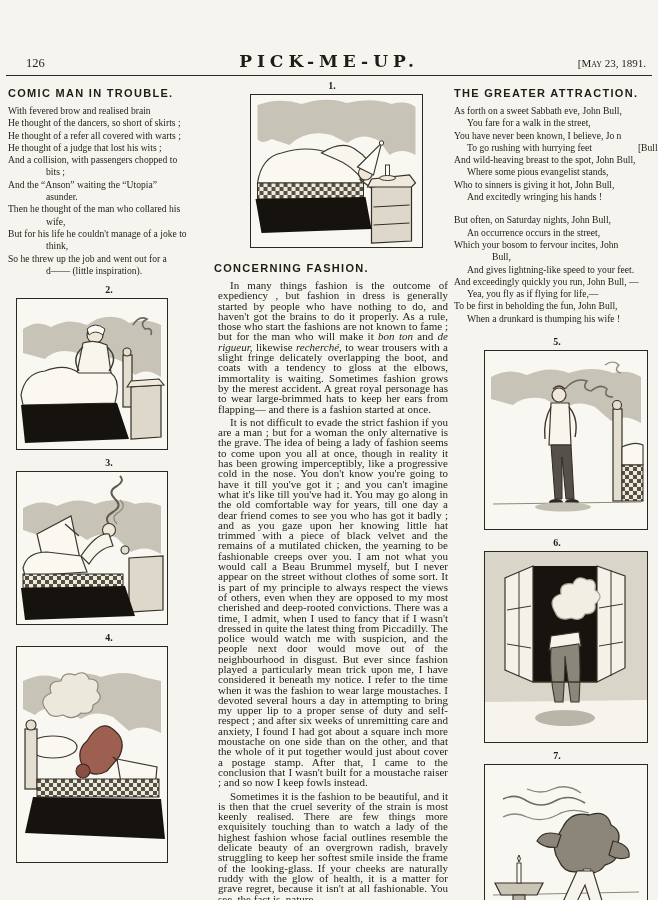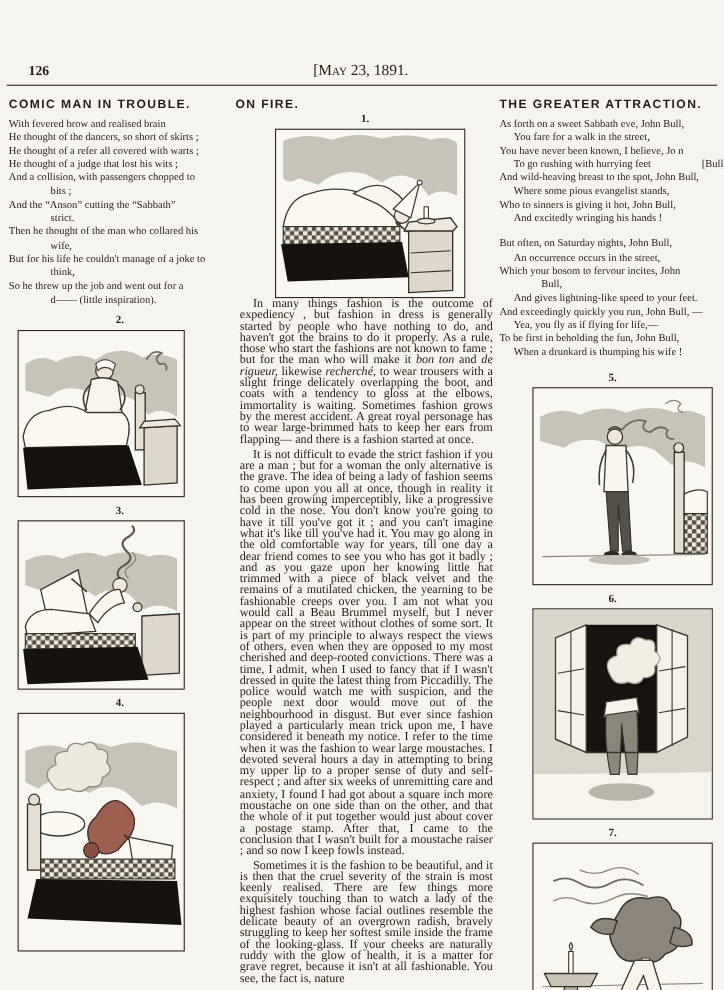--- a/index.html
+++ b/index.html
@@ -2,23 +2,23 @@
 <html><head>
 <meta charset="utf-8">
 <style>
   html,body{margin:0;padding:0;}
   body{
     width:658px;height:900px;overflow:hidden;
     background:#f6f4ee;color:#201d17;
     font-family:"Liberation Serif",serif;
   }
   .header{display:grid;grid-template-columns:1fr auto 1fr;align-items:baseline;padding:9px 10px 1px 10px;}
-  .pageno{font-weight:bold;font-size:12.5px;padding-left:16px;}
+  .pageno{font-weight:normal;font-size:12.5px;padding-left:16px;}
   .masthead{font-family:"DejaVu Serif",serif;font-weight:bold;font-size:17px;letter-spacing:5px;}
-  .date{justify-self:end;font-variant:small-caps;font-size:14px;padding-right:2px;margin-top:48px;}
+  .date{justify-self:end;font-variant:small-caps;font-size:11px;padding-right:2px;margin-top:48px;}
   .rule{border-bottom:1.6px solid #2b2721;margin:3px 6px 0 6px;}
   .cols{display:grid;grid-template-columns:202px 236px 206px;gap:4px;padding:2px 6px 0 8px;}
   .section-title{font-family:"Liberation Sans",sans-serif;font-weight:bold;font-size:11px;letter-spacing:1.3px;text-align:left;margin:9px 0 6px;}
   .poem{font-size:9.6px;line-height:12.3px;}
   .poem-line{white-space:nowrap;}
   .ind1{padding-left:13px;}
   .ind2{padding-left:38px;}
   .line-flex{display:flex;justify-content:space-between;}
   .stanza{margin-bottom:11px;}
   .panel-num{text-align:center;font-weight:bold;font-size:10px;margin:7px 0 3px;}
@@ -30,37 +30,38 @@
   .h150{height:150px;} .h152{height:152px;} .h215{height:215px;}
   .h178{height:178px;} .h190{height:190px;} .h198{height:198px;}
   .article{font-size:11px;line-height:10.3px;text-align:justify;padding:0 2px 0 4px;}
   .article p{margin:0 0 3px 0;text-indent:12px;}
 </style>
 </head>
 <body>
 
 <div class="header">
   <span class="pageno">126</span>
+  <span class="masthead">PICK-ME-UP.</span>
   <span class="date">[May 23, 1891.</span>
 </div>
 <div class="rule"></div>
 
 <div class="cols">
 
   <div>
     <div class="section-title">COMIC MAN IN TROUBLE.</div>
     <div class="poem" id="left-poem">
         <div class="poem-line">With fevered brow and realised brain</div>
         <div class="poem-line">He thought of the dancers, so short of skirts ;</div>
         <div class="poem-line">He thought of a refer all covered with warts ;</div>
         <div class="poem-line">He thought of a judge that lost his wits ;</div>
         <div class="poem-line">And a collision, with passengers chopped to</div>
         <div class="poem-line ind2">bits ;</div>
-        <div class="poem-line">And the “Anson” cutting the “Sabbath”</div>
-        <div class="poem-line ind2">strict.</div>
+        <div class="poem-line">And the “Anson” waiting the “Utopia”</div>
+        <div class="poem-line ind2">asunder.</div>
         <div class="poem-line">Then he thought of the man who collared his</div>
         <div class="poem-line ind2">wife,</div>
         <div class="poem-line">But for his life he couldn't manage of a joke to</div>
         <div class="poem-line ind2">think,</div>
         <div class="poem-line">So he threw up the job and went out for a</div>
         <div class="poem-line ind2">d—— (little inspiration).</div>
       </div>
 
     <div class="panel-num">2.</div>
     <div class="panel pl h150" aria-label="Man startled awake, sitting up in bed while smoke drifts above">
@@ -125,21 +126,20 @@
         <circle cx="66" cy="124" r="7" fill="#8a4f41" stroke="#3a2b24" stroke-width="1.1"></circle>
         <path d="M96 110 Q108 120 112 132" fill="none" stroke="#3a2b24" stroke-width="1.6"></path>
         <path d="M100 112 L140 120 L138 142 L104 136 Z" fill="#faf8f1" stroke="#3c382f" stroke-width="1.2"></path>
         <rect x="20" y="132" width="122" height="18" fill="url(#ck4)" stroke="#332f26" stroke-width="1"></rect>
         <path d="M16 150 L144 152 L148 192 L8 186 Z" fill="#16130e"></path>
       </svg>
     </div>
   </div>
 
   <div>
-    <div class="section-title" style="margin-bottom:2px;">ON FIRE.</div>
     <div class="panel-num" style="margin-top:2px;">1.</div>
     <div class="panel pc h152" aria-label="Man in a nightcap leaning over the bedside to blow out the candle on the nightstand">
       <svg viewBox="0 0 170 152">
         <defs>
             <pattern id="ck1" width="8" height="8" patternUnits="userSpaceOnUse">
               <rect width="8" height="8" fill="#efe9da"></rect>
               <rect width="4" height="4" fill="#555045"></rect>
               <rect x="4" y="4" width="4" height="4" fill="#555045"></rect>
             </pattern>
           </defs>
@@ -154,20 +154,21 @@
         <path d="M116 92 L120 84 L158 80 L164 88 L160 92 Z" fill="#eee9dc" stroke="#332f26" stroke-width="1.2"></path>
         <line x1="122" y1="112" x2="158" y2="110" stroke="#332f26"></line>
         <line x1="122" y1="130" x2="158" y2="128" stroke="#332f26"></line>
         <rect x="134" y="70" width="4" height="12" fill="#fbfaf4" stroke="#3c382f" stroke-width="1"></rect>
         <ellipse cx="136" cy="83" rx="8" ry="2.5" fill="#eee9dc" stroke="#3c382f" stroke-width="1"></ellipse>
         <rect x="6" y="88" width="106" height="16" fill="url(#ck1)" stroke="#332f26" stroke-width="1"></rect>
         <path d="M4 104 L114 102 L120 134 L10 138 Z" fill="#16130e"></path>
       </svg>
     </div>
 
+    <div class="section-title" style="margin-top:14px;">CONCERNING FASHION.</div>
     <div class="article" id="article-body">
         <p>In many things fashion is the outcome of expediency , but fashion in dress is generally started by people who have nothing to do, and haven't got the brains to do it properly.  As a rule, those who start the fashions are not known to fame ; but for the man who will make it <i>bon ton</i> and <i>de rigueur,</i> likewise <i>recherché,</i> to wear trousers with a slight fringe delicately overlapping the boot, and coats with a tendency to gloss at the elbows, immortality is waiting.  Sometimes fashion grows by the merest accident.  A great royal personage has to wear large-brimmed hats to keep her ears from flapping— and there is a fashion started at once.</p>
         <p>It is not difficult to evade the strict fashion if you are a man ; but for a woman the only alternative is the grave.  The idea of being a lady of fashion seems to come upon you all at once, though in reality it has been growing imperceptibly, like a progressive cold in the nose.  You don't know you're going to have it till you've got it ; and you can't imagine what it's like till you've had it.  You may go along in the old comfortable way for years, till one day a dear friend comes to see you who has got it badly ; and as you gaze upon her knowing little hat trimmed with a piece of black velvet and the remains of a mutilated chicken, the yearning to be fashionable creeps over you.  I am not what you would call a Beau Brummel myself, but I never appear on the street without clothes of some sort.  It is part of my principle to always respect the views of others, even when they are opposed to my most cherished and deep-rooted convictions.  There was a time, I admit, when I used to fancy that if I wasn't dressed in quite the latest thing from Piccadilly.  The police would watch me with suspicion, and the people next door would move out of the neighbourhood in disgust.  But ever since fashion played a particularly mean trick upon me, I have considered it beneath my notice.  I refer to the time when it was the fashion to wear large moustaches.  I devoted several hours a day in attempting to bring my upper lip to a proper sense of duty and self-respect ; and after six weeks of unremitting care and anxiety, I found I had got about a square inch more moustache on one side than on the other, and that the whole of it put together would just about cover a postage stamp.  After that, I came to the conclusion that I wasn't built for a moustache raiser ; and so now I keep fowls instead.</p>
         <p>Sometimes it is the fashion to be beautiful, and it is then that the cruel severity of the strain is most keenly realised.  There are few things more exquisitely touching than to watch a lady of the highest fashion whose facial outlines resemble the delicate beauty of an overgrown radish, bravely struggling to keep her softest smile inside the frame of the looking-glass.  If your cheeks are naturally ruddy with the glow of health, it is a matter for grave regret, because it isn't at all fashionable.  You see, the fact is, nature</p>
       </div>
   </div>
 
   <div>
     <div class="section-title">THE GREATER ATTRACTION.</div>
     <div class="poem" id="right-poem">

